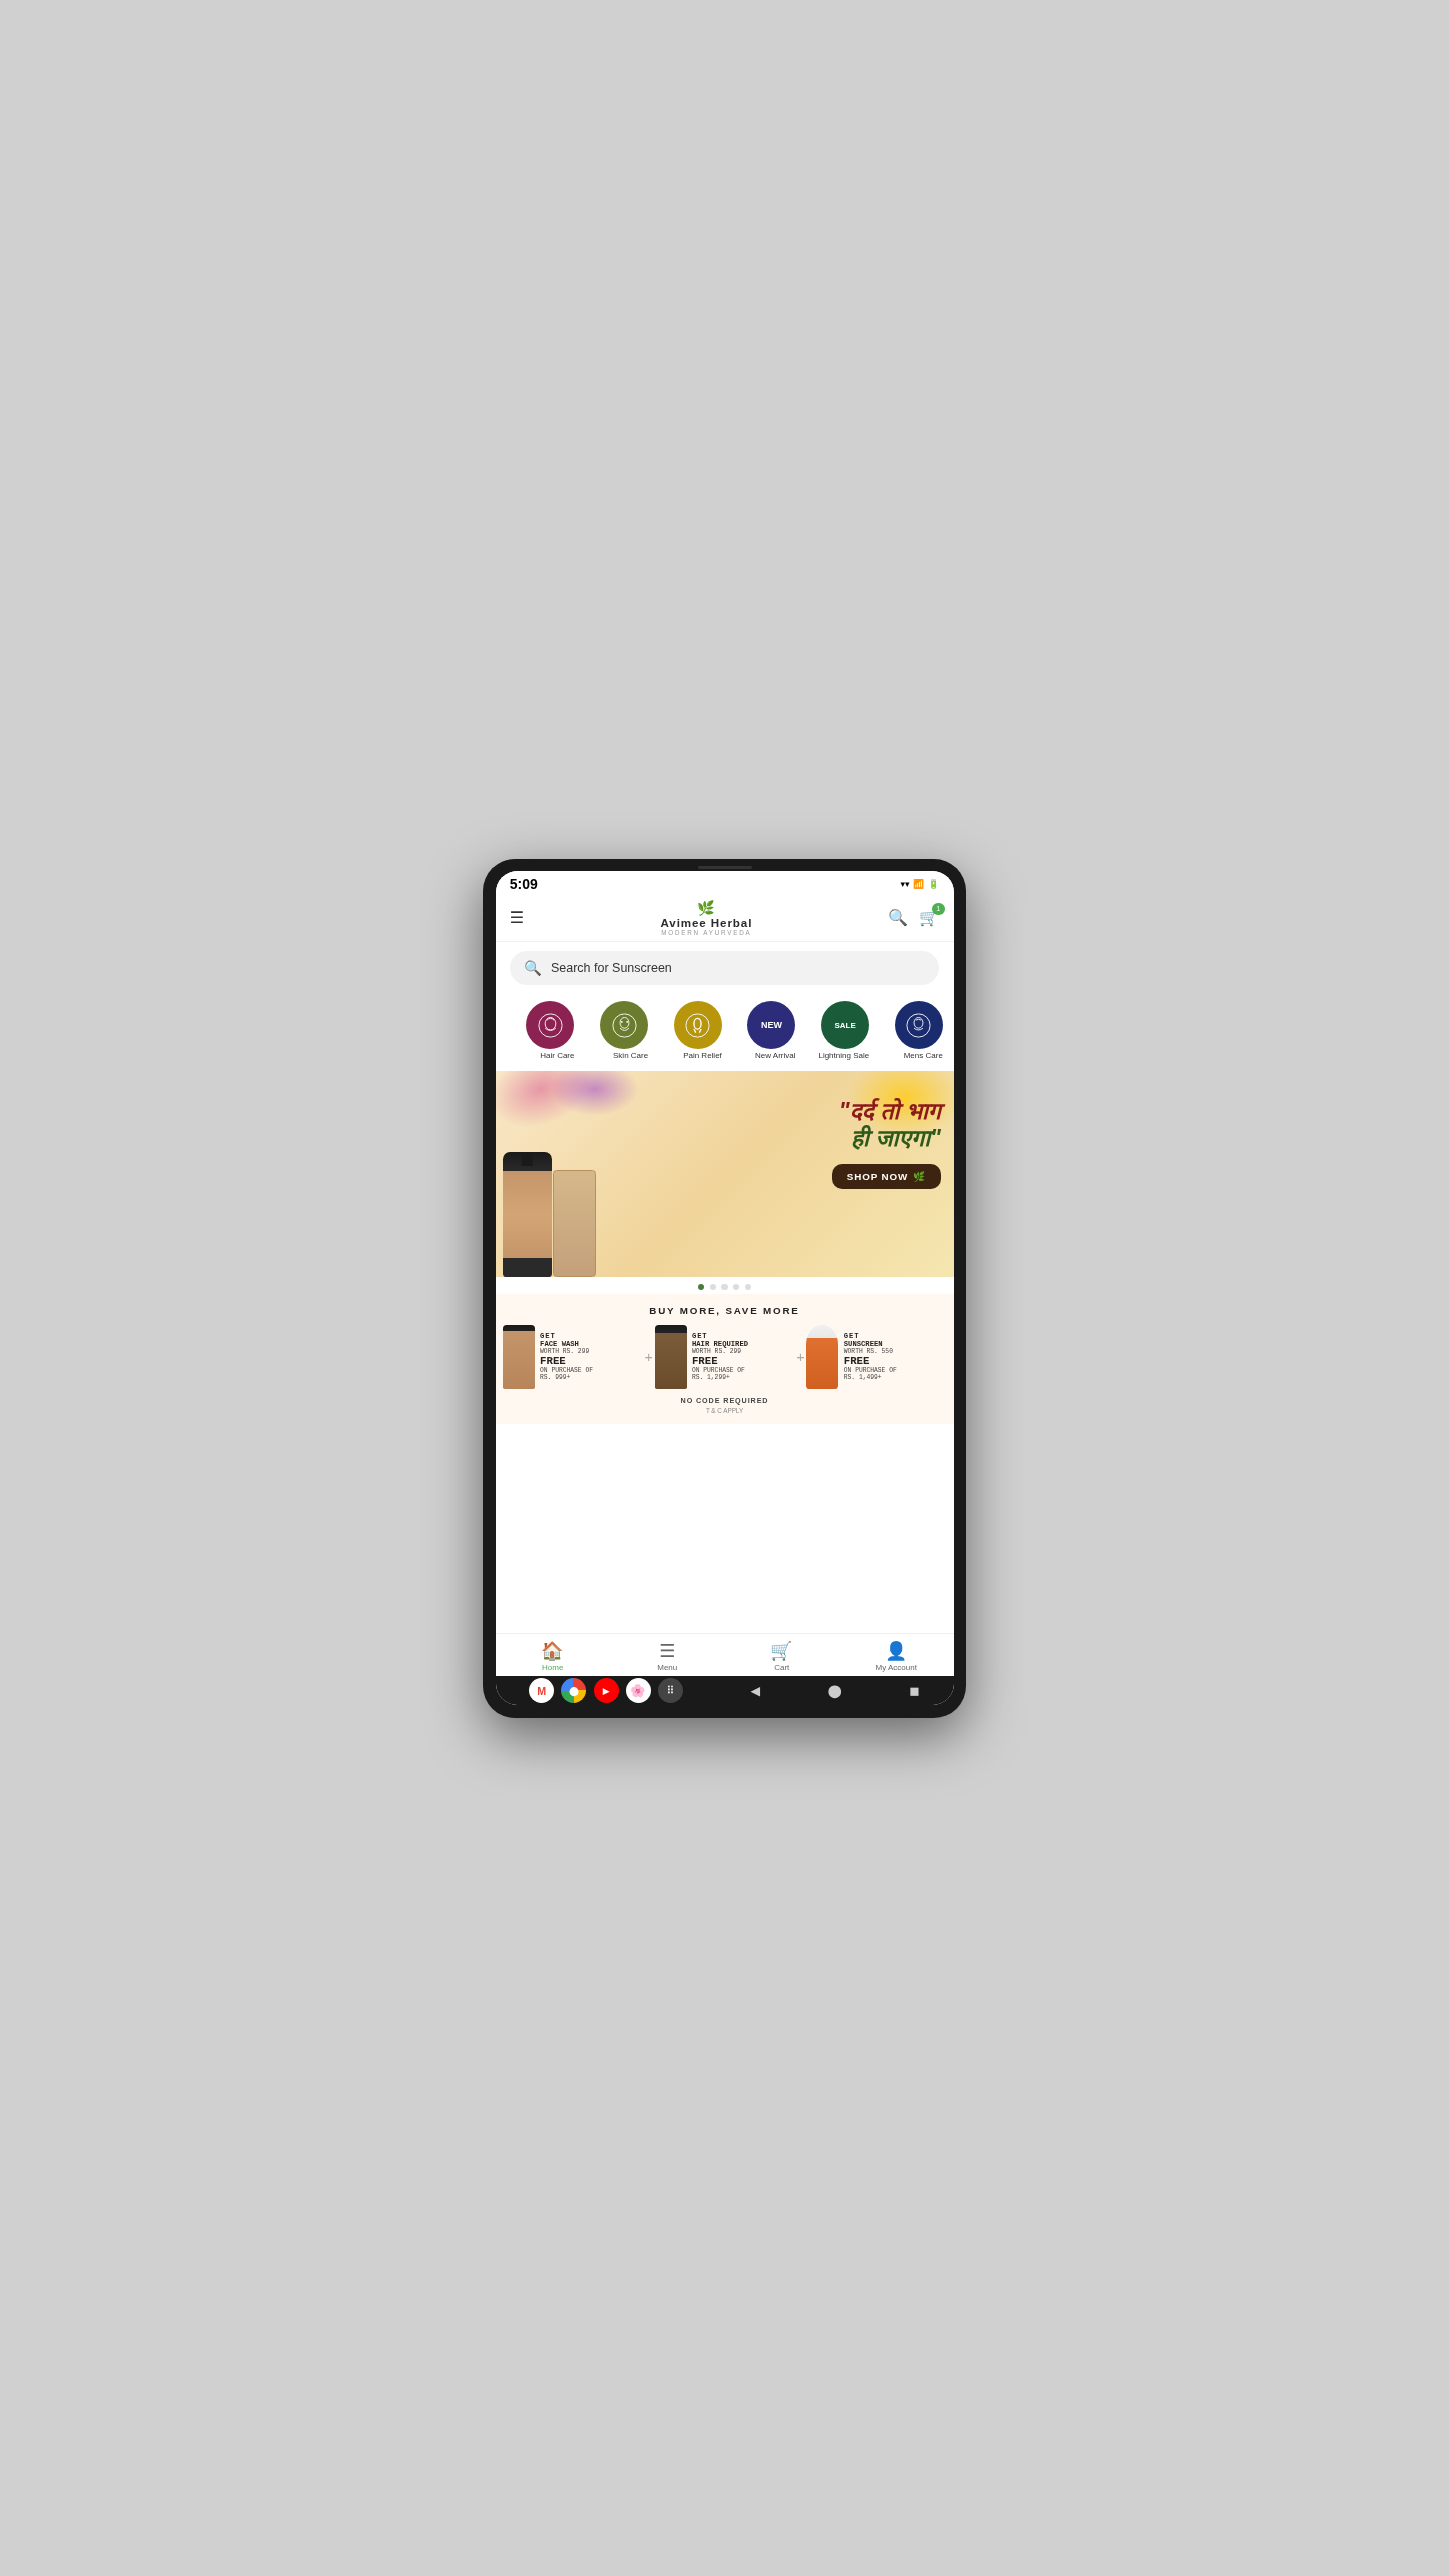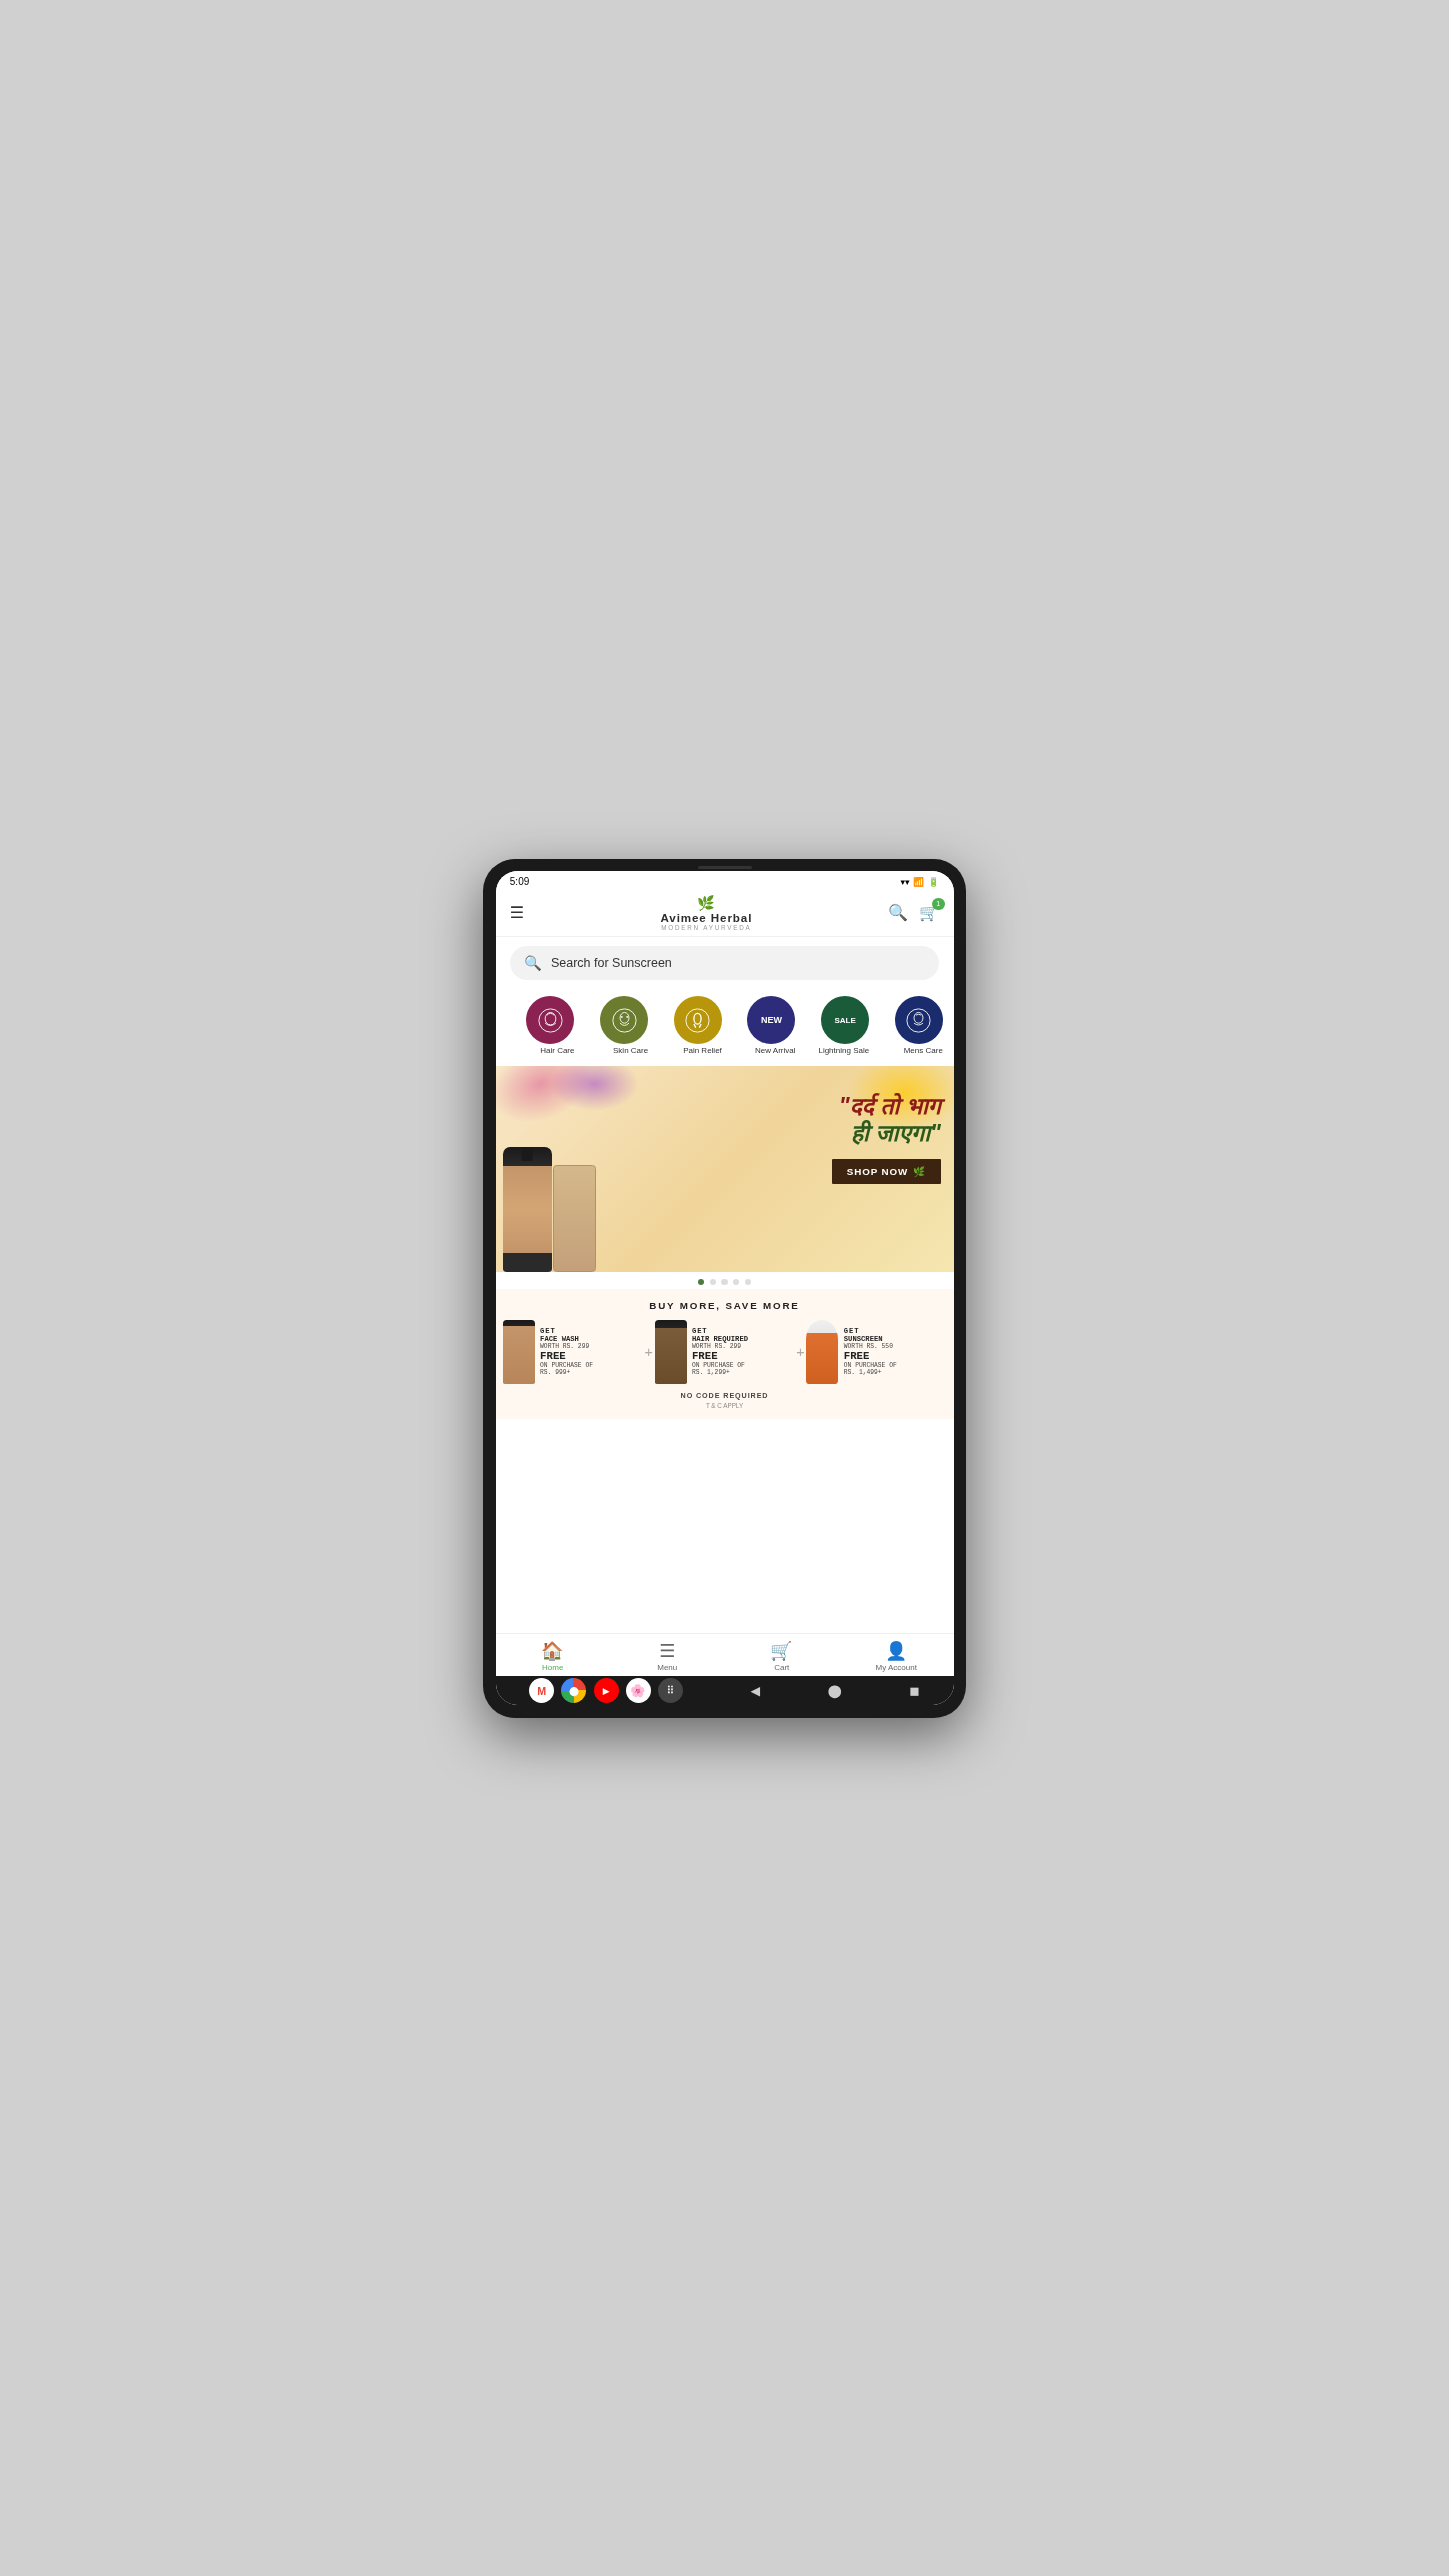--- a/index.html
+++ b/index.html
@@ -47,22 +47,22 @@
     .status-bar {
       background: #fff;
       padding: 5.4px 14.3px 1.8px;
       display: flex;
       justify-content: space-between;
       align-items: center;
       flex-shrink: 0;
     }
 
     .status-time {
-      font-size: 10px;
-      font-weight: 400;
+      font-size: 14px;
+      font-weight: 700;
       color: #000;
       text-align: right;
     }
 
     .status-icons {
       display: flex;
       align-items: center;
       gap: 3.6px;
     }
 
@@ -316,21 +316,21 @@
     .banner-hindi-green {
       color: #2d5a1b;
     }
 
     .banner-shop-btn {
       margin-top: 10.7px;
       background: #3d2410;
       color: #fff;
       border: none;
       padding: 7.2px 14.3px;
-      border-radius: 1px;
+      border-radius: 10px;
       font-size: 9.8px;
       font-weight: 700;
       letter-spacing: 0.9px;
       cursor: pointer;
       display: inline-flex;
       align-items: center;
       gap: 5.4px;
     }
 
     .banner-dots {

